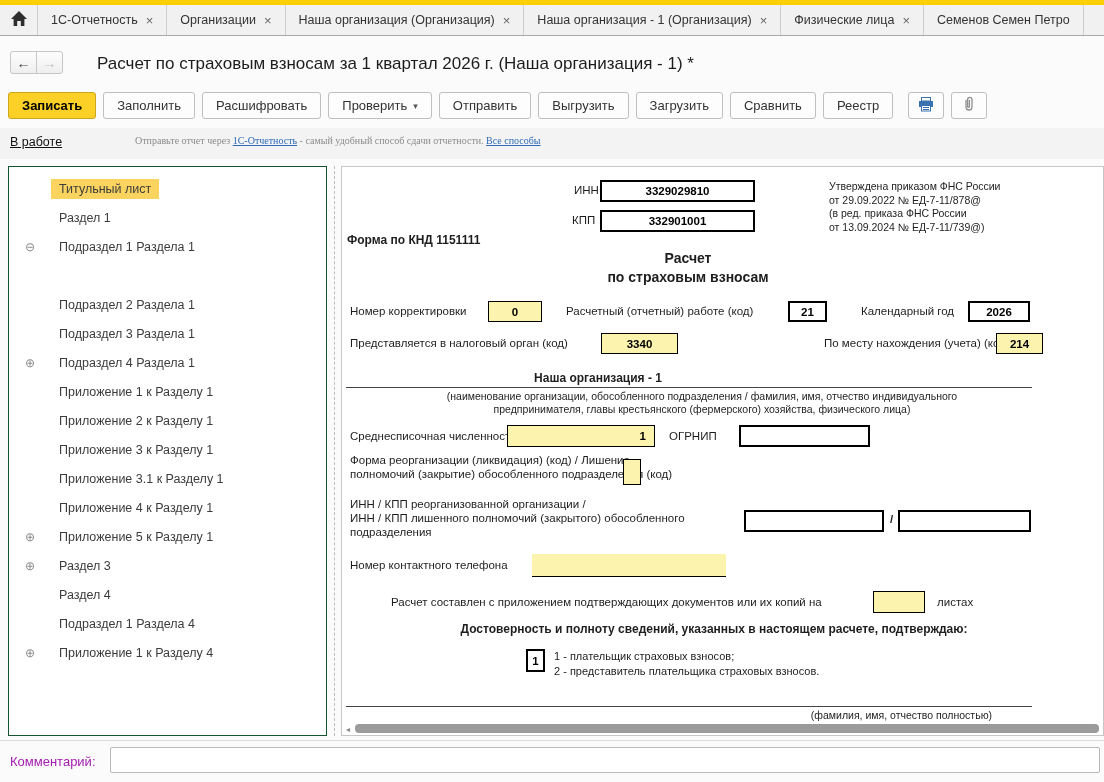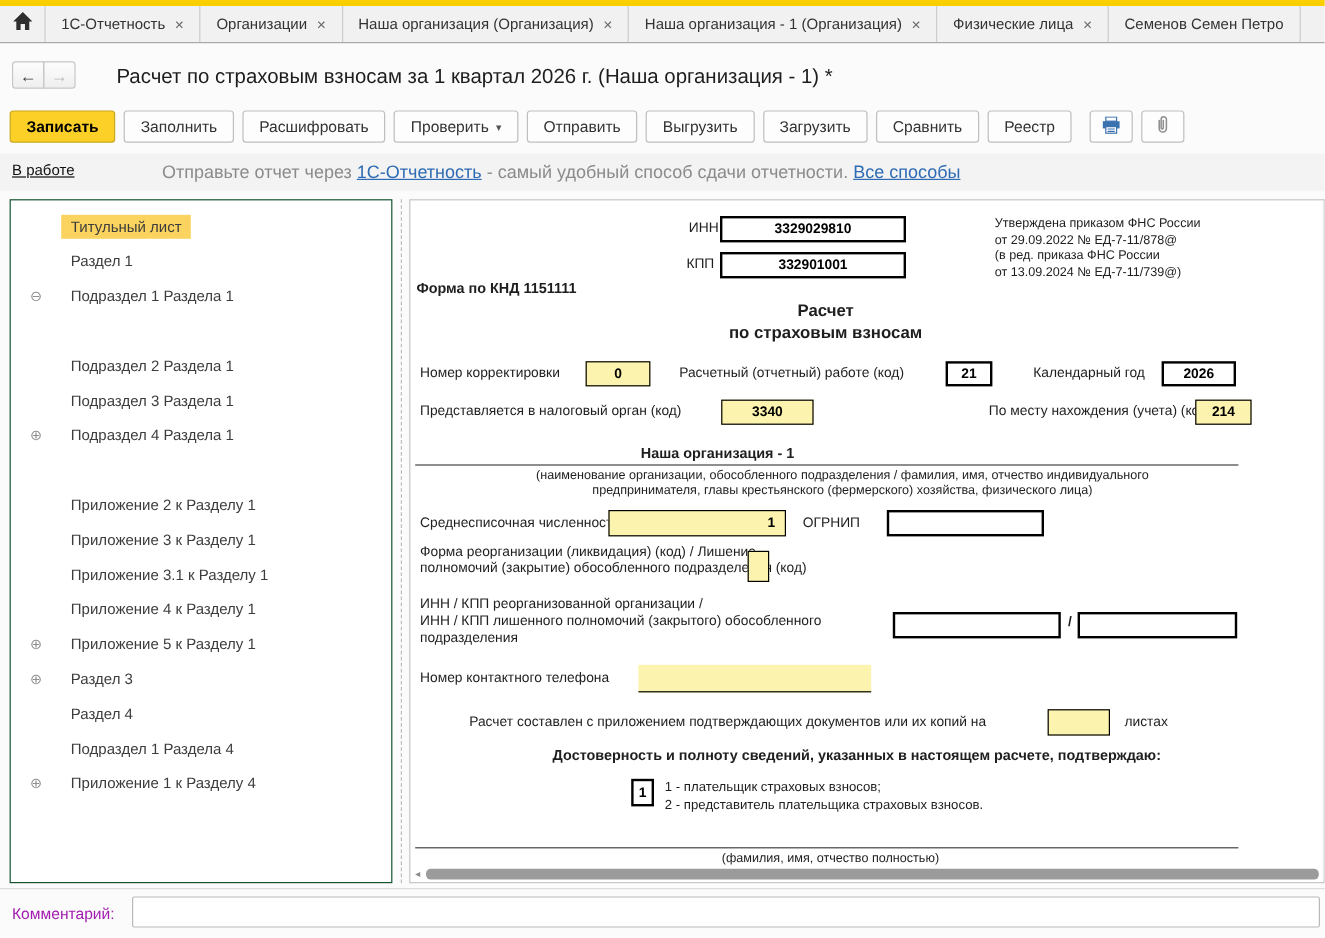--- a/index.html
+++ b/index.html
@@ -38,21 +38,21 @@
     font-family:"Liberation Sans",sans-serif; font-size:13px; color:#333; cursor:pointer; white-space:nowrap;
     display:flex; align-items:center; gap:6px;
   }
   .tb.primary { background:#fcd027; border-color:#c9a81e; font-weight:bold; color:#000; }
   .tb.icon-btn { width:36px; padding:0; justify-content:center; }
   .tb .caret { font-size:9px; color:#555; }
   .gap-left { margin-left:8px; }
   
   .status-row { position:absolute; left:0; top:128px; width:1104px; height:31px; background:#f3f3f3;text-align:right; }
   .status-state { position:absolute; left:10px; top:7px; font-size:12.5px; color:#111; text-decoration:underline; cursor:pointer; }
-  .status-msg { position:absolute; left:135px; top:7px; font-size:15px; color:#8b8b8b; }
+  .status-msg { position:absolute; left:135px; top:7px; font-size:10px; color:#8b8b8b;font-family:Liberation Serif, serif; }
   .status-msg a { color:#2e6bb5; text-decoration:underline; cursor:pointer; }
   
   .sidebar {
     position:absolute; left:8px; top:166px; width:319px; height:570px;
     background:#fff; border:1px solid #14532d; overflow:hidden;
   }
   .splitter { position:absolute; left:334px; top:166px; height:570px; width:0; border-left:1px dashed #bdbdbd; cursor:col-resize; }
   .form-panel {
     position:absolute; left:341px; top:166px; width:763px; height:570px;
     background:#fff; border:1px solid #c6c6c6; overflow:hidden;
@@ -176,20 +176,21 @@
   <div class="tree-item" style="top:70px">
     <span class="expander">⊖</span>
     <span class="lbl">Подраздел 1 Раздела 1</span>
   </div>
   <div class="tree-item" style="top:128px"><span class="lbl">Подраздел 2 Раздела 1</span></div>
   <div class="tree-item" style="top:157px"><span class="lbl">Подраздел 3 Раздела 1</span></div>
   <div class="tree-item" style="top:186px">
     <span class="expander">⊕</span>
     <span class="lbl">Подраздел 4 Раздела 1</span>
   </div>
+  <div class="tree-item" style="top:215px"><span class="lbl">Приложение 1 к Разделу 1</span></div>
   <div class="tree-item" style="top:244px"><span class="lbl">Приложение 2 к Разделу 1</span></div>
   <div class="tree-item" style="top:273px"><span class="lbl">Приложение 3 к Разделу 1</span></div>
   <div class="tree-item" style="top:302px"><span class="lbl">Приложение 3.1 к Разделу 1</span></div>
   <div class="tree-item" style="top:331px"><span class="lbl">Приложение 4 к Разделу 1</span></div>
   <div class="tree-item" style="top:360px">
     <span class="expander">⊕</span>
     <span class="lbl">Приложение 5 к Разделу 1</span>
   </div>
   <div class="tree-item" style="top:389px">
     <span class="expander">⊕</span>
@@ -265,21 +266,21 @@
   <div class="f f-yellow" style="left:531px; top:424px; width:52px; height:22px;"></div>
   <span class="lab" style="left:595px; top:429px;">листах</span>
 
   <div class="lab bold centered" style="left:70px; top:455px; width:604px; font-size:12px;">Достоверность и полноту сведений, указанных в настоящем расчете, подтверждаю:</div>
 
   <div class="f f-white" style="left:184px; top:482px; width:19px; height:23px;">1</div>
   <span class="lab" style="left:212px; top:483px; font-size:11px;">1 - плательщик страховых взносов;</span>
   <span class="lab" style="left:212px; top:498px; font-size:11px;">2 - представитель плательщика страховых взносов.</span>
 
   <div class="hr" style="left:4px; top:539px; width:686px;"></div>
-  <div class="lab small centered" style="left:50px; top:542px; width:600px;">(фамилия, имя, отчество полностью)</div>
+  <div class="lab small centered" style="left:50px; top:542px; width:600px;text-align:right;">(фамилия, имя, отчество полностью)</div>
 
   <div class="hscroll">
     <span class="arr">◄</span>
     <div class="thumb"></div>
   </div>
 </div>
 
 <div class="comment-bar">
   <span class="comment-label">Комментарий:</span>
   <input class="comment-input" type="text" value="" style="">

